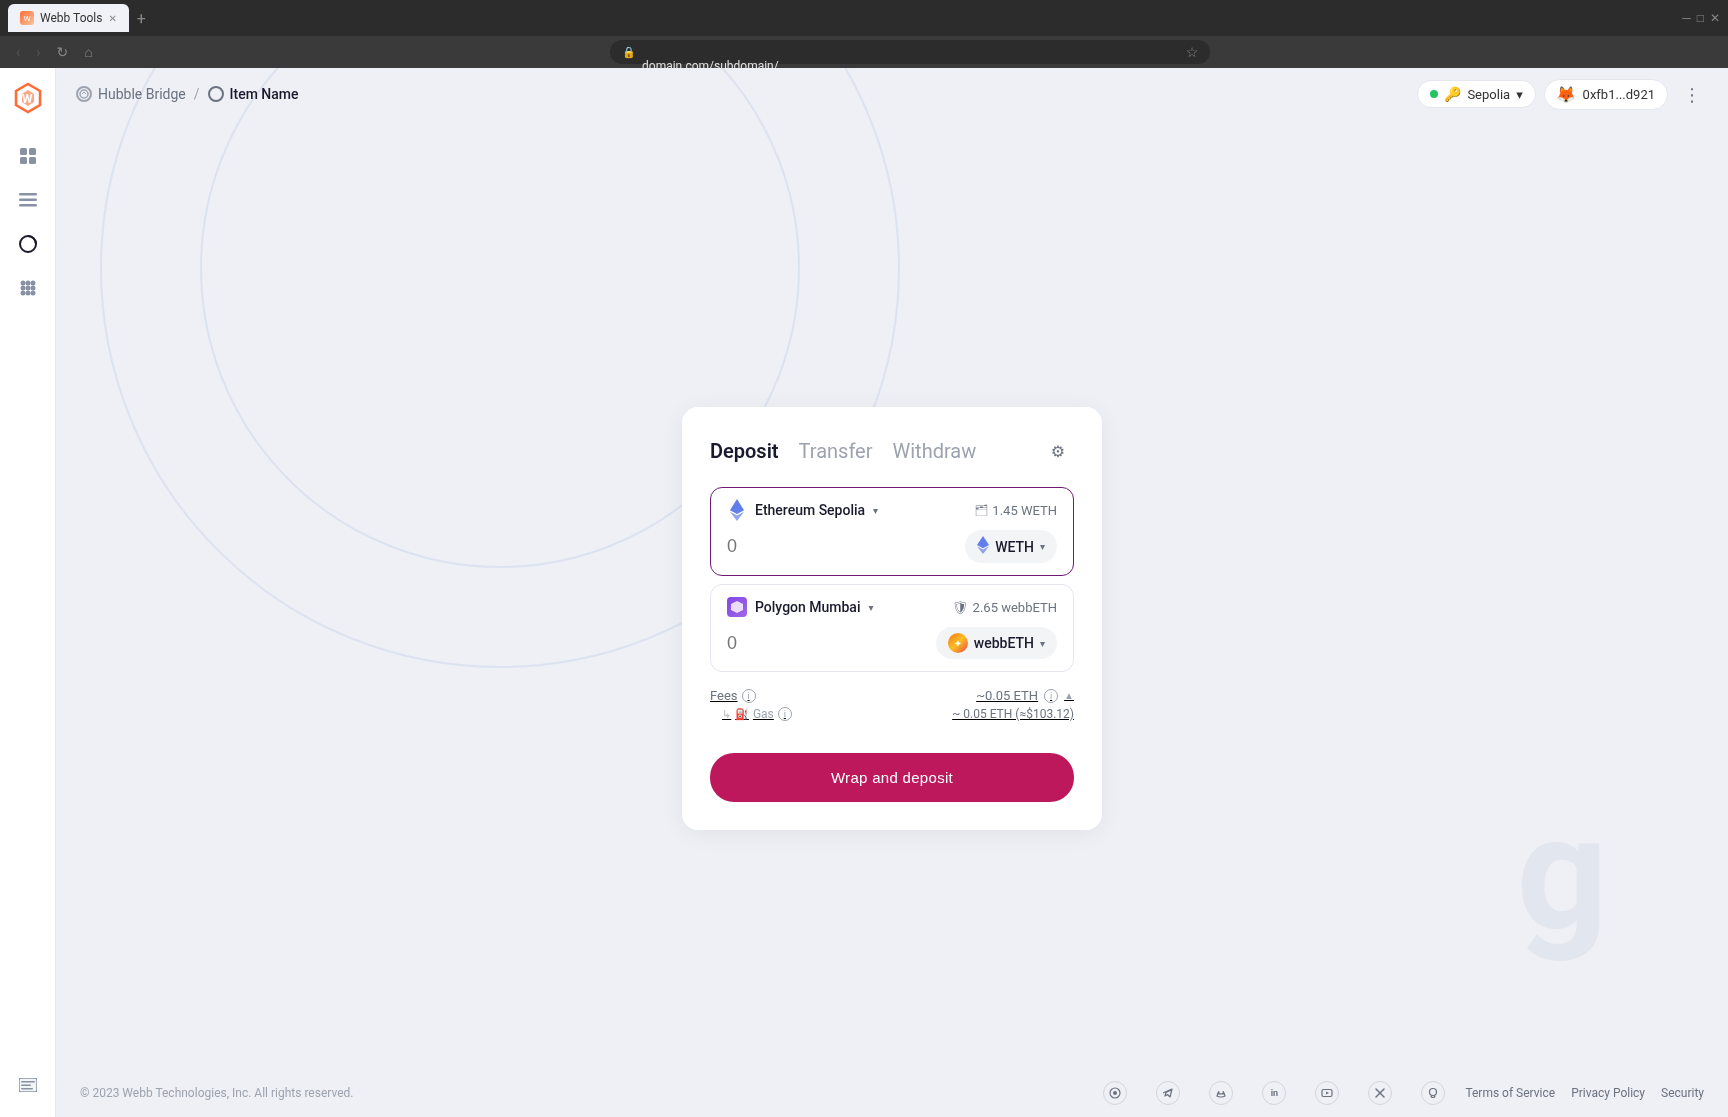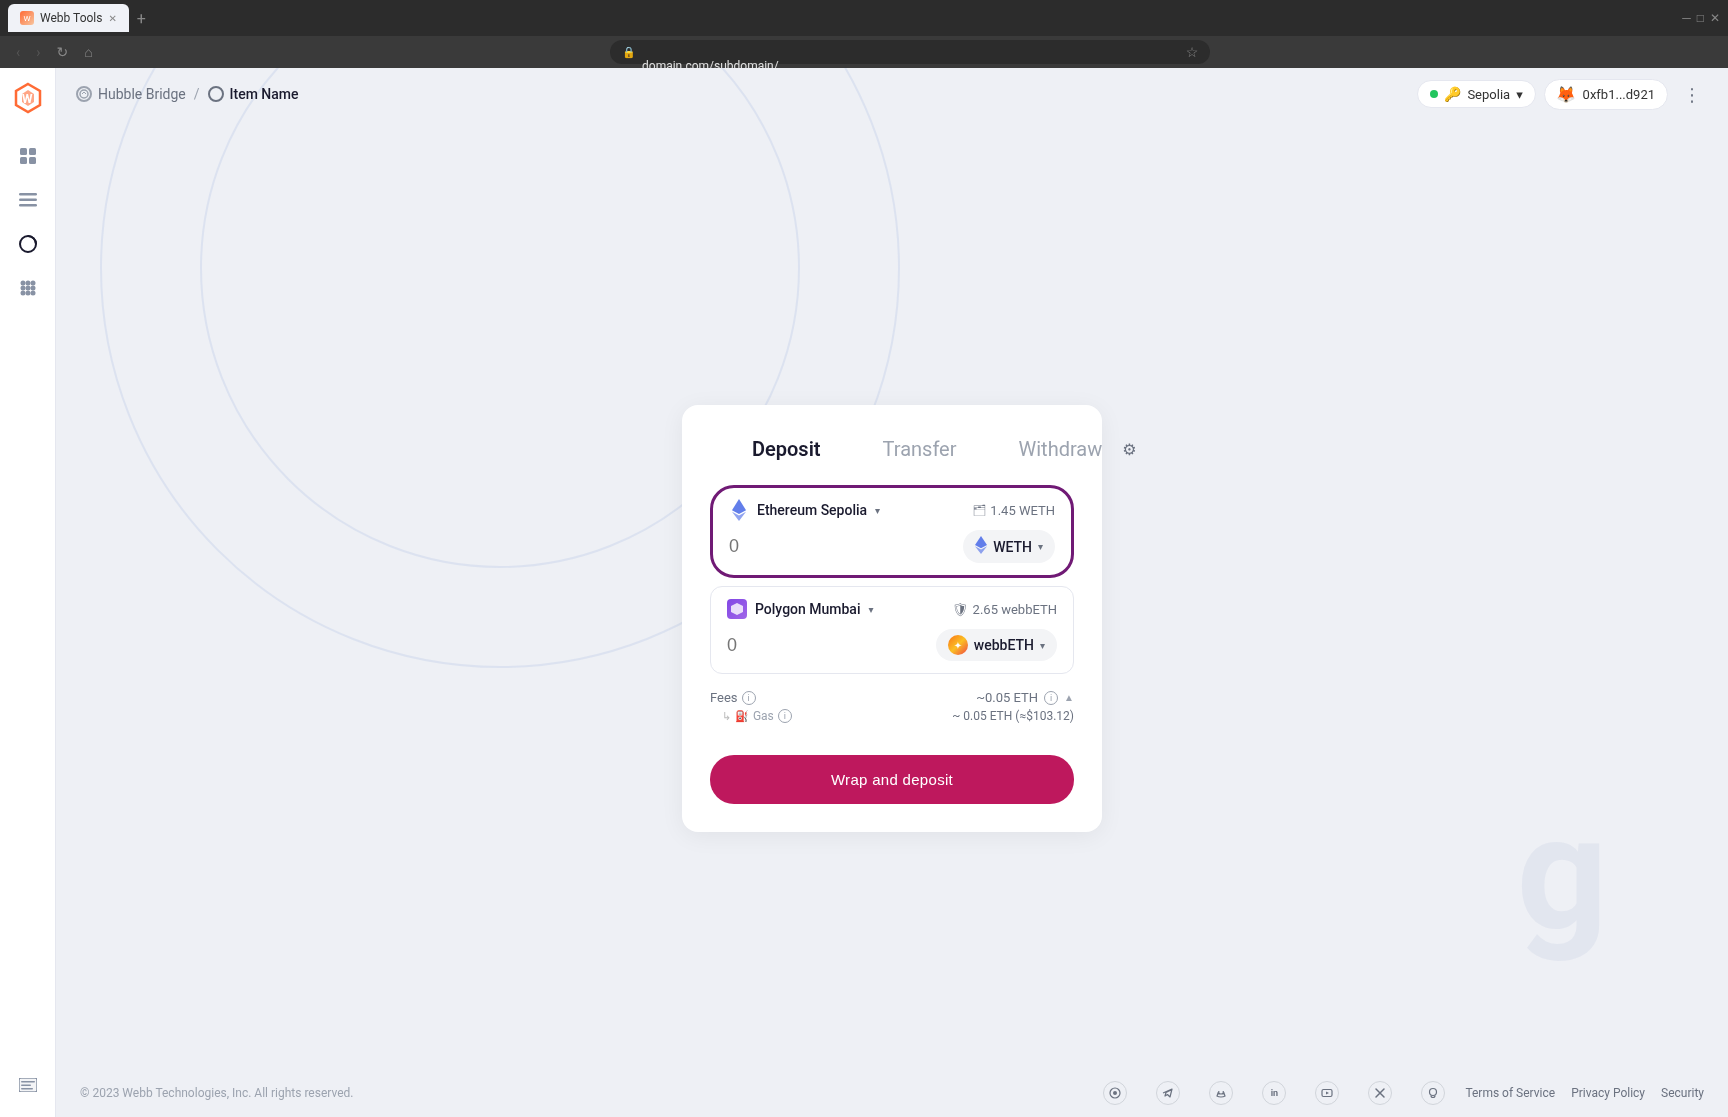--- a/index.html
+++ b/index.html
@@ -386,21 +386,20 @@
       align-items: center;
       margin-bottom: 20px;
     }
 
     .tab-label {
       font-size: 20px;
       font-weight: 600;
       color: #1a1a2e;
       cursor: pointer;
       margin-right: 20px;
-      margin-left: 42px;
     }
 
     .tab-label.inactive {
       color: #9ca3af;
       font-weight: 400;
     }
 
     .settings-btn {
       margin-left: auto;
       width: 32px;
@@ -408,22 +407,22 @@
       display: flex;
       align-items: center;
       justify-content: center;
       cursor: pointer;
       color: #6b7280;
       font-size: 16px;
     }
 
     
     .chain-section {
-      border: 3px solid #701a75;
-      border-radius: 24px;
+      border: 1px solid #701a75;
+      border-radius: 12px;
       padding: 12px 16px;
       margin-bottom: 8px;
     }
 
     .chain-header {
       display: flex;
       align-items: center;
       justify-content: space-between;
       margin-bottom: 10px;
     }
@@ -539,20 +538,21 @@
       display: flex;
       align-items: center;
       justify-content: center;
       font-size: 10px;
       color: white;
     }
 
     
     .fees-section {
       margin-bottom: 32px;
+      text-decoration: underline;
     }
 
     .fees-header {
       display: flex;
       align-items: center;
       justify-content: space-between;
       margin-bottom: 4px;
     }
 
     .fees-label {

